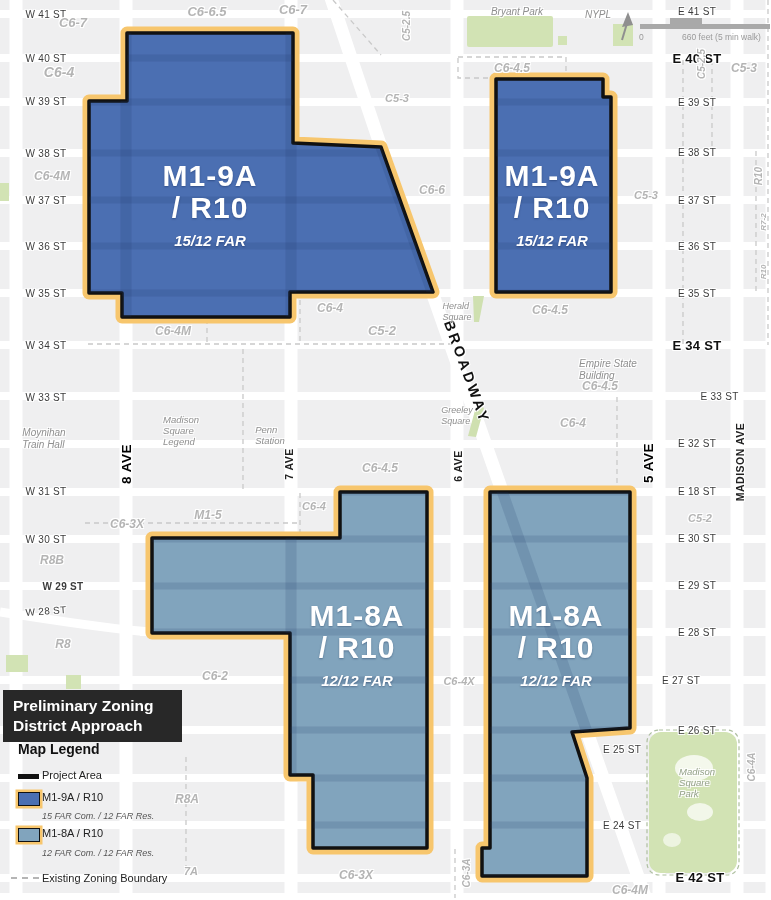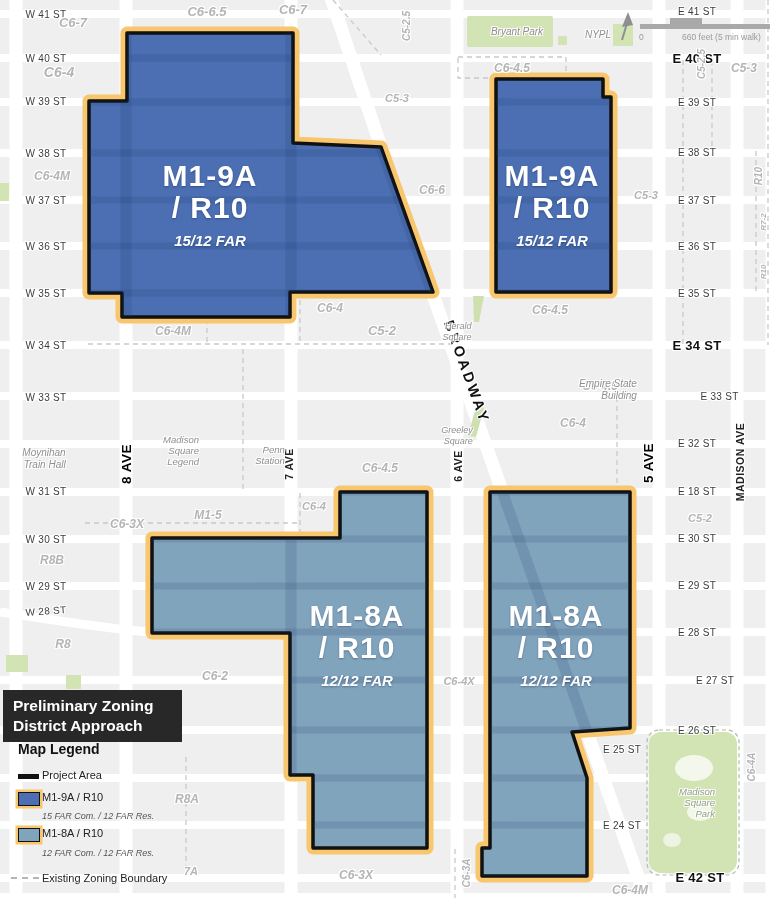--- a/index.html
+++ b/index.html
@@ -7,21 +7,21 @@
          font-family:"Liberation Sans",sans-serif;background:#efeff0;}
   #mapsvg{position:absolute;left:0;top:0;}
   #labels{position:absolute;left:0;top:0;width:771px;height:900px;}
   .lbl{position:absolute;white-space:nowrap;transform:translate(-50%,-50%);
        text-shadow:-1px -1px 0 #fff,1px -1px 0 #fff,-1px 1px 0 #fff,1px 1px 0 #fff,0 0 2px #fff;}
   .street{font-size:10px;color:#3c3c3c;letter-spacing:.3px;}
   .street.bold{font-size:13px;font-weight:bold;color:#111;}
   .ave{font-weight:600;font-size:10.5px;color:#222;letter-spacing:.5px;}
   .ave.bold{font-size:13.5px;font-weight:bold;color:#000;}
   .zone{font-style:italic;font-weight:bold;color:#b4b4b4;}
-  .place{font-style:italic;color:#8f8f8f;text-align:right;line-height:1.18;margin-top:20px;}
+  .place{font-style:italic;color:#8f8f8f;text-align:left;line-height:1.18;}
   .bway{font-weight:bold;font-size:14.5px;letter-spacing:3px;color:#111;}
   .district{position:absolute;transform:translateX(-50%);text-align:center;color:#fff;
             text-shadow:0 1px 2px rgba(0,20,60,.35);}
   .district .nm{font-size:30px;font-weight:bold;line-height:32px;letter-spacing:1px;}
   .district .far{font-size:15px;font-weight:bold;font-style:italic;margin-top:8px;}
   .scale-txt{position:absolute;font-size:8.5px;color:#9a9a9a;}
   
   .leg-title{position:absolute;left:3px;top:690px;width:179px;height:52px;background:#282828;
              color:#fff;font-size:15.5px;font-weight:bold;line-height:20px;padding:6px 0 0 10px;
              box-sizing:border-box;}
@@ -174,37 +174,37 @@
       <div class="lbl street" style="left: 46px; top: 58px;">W 40 ST</div>
       <div class="lbl street" style="left: 46px; top: 101px;">W 39 ST</div>
       <div class="lbl street" style="left: 46px; top: 153px;">W 38 ST</div>
       <div class="lbl street" style="left: 46px; top: 200px;">W 37 ST</div>
       <div class="lbl street" style="left: 46px; top: 246px;">W 36 ST</div>
       <div class="lbl street" style="left: 46px; top: 293px;">W 35 ST</div>
       <div class="lbl street" style="left: 46px; top: 345px;">W 34 ST</div>
       <div class="lbl street" style="left: 46px; top: 397px;">W 33 ST</div>
       <div class="lbl street" style="left: 46px; top: 491px;">W 31 ST</div>
       <div class="lbl street" style="left: 46px; top: 539px;">W 30 ST</div>
-      <div class="lbl street" style="left: 46px; top: 586px;">W 29 ST</div>
+      <div class="lbl street" style="left: 63px; top: 586px; font-weight: bold;">W 29 ST</div>
       <div class="lbl street" style="left: 46px; top: 611px; transform: translate(-50%, -50%) rotate(-4deg);">W 28 ST</div>
       <div class="lbl street" style="left: 697px; top: 11px;">E 41 ST</div>
       <div class="lbl street bold" style="left: 697px; top: 58px;">E 40 ST</div>
       <div class="lbl street" style="left: 697px; top: 102px;">E 39 ST</div>
       <div class="lbl street" style="left: 697px; top: 152px;">E 38 ST</div>
       <div class="lbl street" style="left: 697px; top: 200px;">E 37 ST</div>
       <div class="lbl street" style="left: 697px; top: 246px;">E 36 ST</div>
       <div class="lbl street" style="left: 697px; top: 293px;">E 35 ST</div>
       <div class="lbl street bold" style="left: 697px; top: 345px;">E 34 ST</div>
       <div class="lbl street" style="left: 697px; top: 396px; padding-left: 45px;">E 33 ST</div>
       <div class="lbl street" style="left: 697px; top: 443px;">E 32 ST</div>
       <div class="lbl street" style="left: 697px; top: 491px;">E 18 ST</div>
       <div class="lbl street" style="left: 697px; top: 538px;">E 30 ST</div>
       <div class="lbl street" style="left: 697px; top: 585px;">E 29 ST</div>
       <div class="lbl street" style="left: 697px; top: 632px;">E 28 ST</div>
-      <div class="lbl street" style="left: 697px; top: 680px; padding-left: 36px;">E 27 ST</div>
+      <div class="lbl street" style="left: 663px; top: 680px; padding-left: 36px;">E 27 ST</div>
       <div class="lbl street" style="left: 697px; top: 730px;">E 26 ST</div>
       <div class="lbl street" style="left: 622px; top: 749px;">E 25 ST</div>
       <div class="lbl street" style="left: 622px; top: 825px;">E 24 ST</div>
       <div class="lbl street bold" style="left: 700px; top: 877px;">E 42 ST</div>
       <div class="lbl ave bold" style="left: 126px; top: 464px; transform: translate(-50%, -50%) rotate(-90deg);">8 AVE</div>
       <div class="lbl ave" style="left: 289px; top: 464px; transform: translate(-50%, -50%) rotate(-90deg);">7 AVE</div>
       <div class="lbl ave" style="left: 458px; top: 466px; transform: translate(-50%, -50%) rotate(-90deg);">6 AVE</div>
       <div class="lbl ave bold" style="left: 648px; top: 463px; transform: translate(-50%, -50%) rotate(-90deg);">5 AVE</div>
       <div class="lbl ave" style="left: 740px; top: 462px; transform: translate(-50%, -50%) rotate(-90deg);">MADISON AVE</div>
       <div class="lbl bway" style="left: 467px; top: 372px; transform: translate(-50%, -50%) rotate(70deg);">BROADWAY</div>

